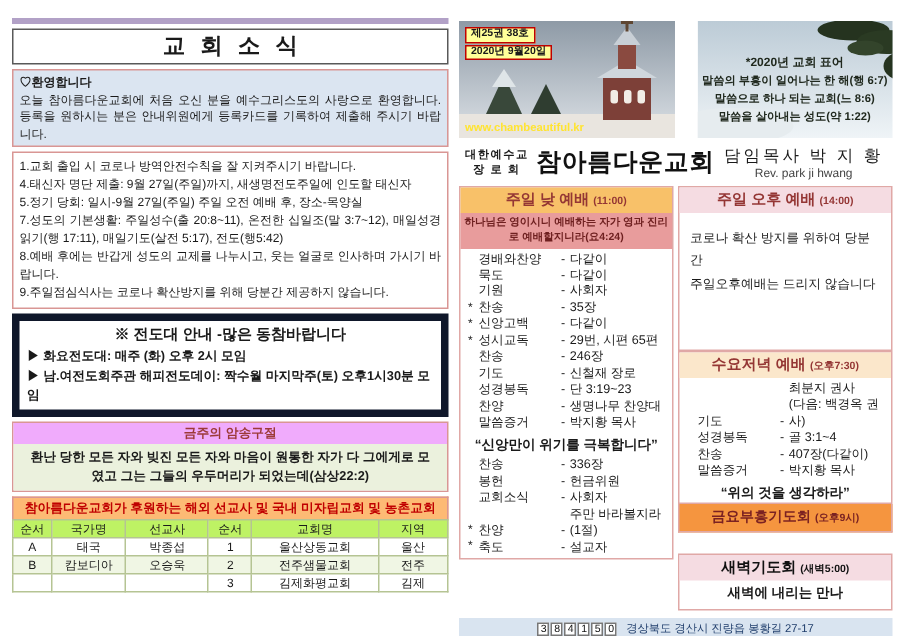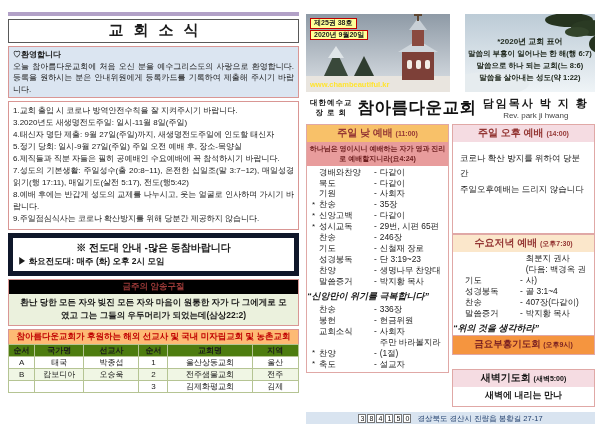--- a/index.html
+++ b/index.html
@@ -14,26 +14,26 @@
   .news-title-box { border:1.5px solid #595959; text-align:center; font-weight:bold;
     font-size:15px; letter-spacing:10px; text-indent:10px; padding:1px 0 2px; }
   .welcome-box { background:#dbe5f1; border:1px solid #d99694; margin-top:3px;
     padding:2px 4px; font-size:8px; line-height:1.45; text-align:justify; }
   .welcome-heading { font-weight:bold; display:block; }
   .notices-box { border:1px solid #d99694; margin-top:3px; padding:3px 4px 4px; font-size:8px; line-height:1.5; }
   .notice-item { white-space:pre-line; text-align:justify; }
   .jeondo-box { border:5px solid #0f172a; margin-top:3px; padding:2px 5px 3px; font-size:8.5px; font-weight:bold; line-height:1.5; }
   .jeondo-title { text-align:center; font-size:10px; }
   .verse-box { margin-top:3px; border:1px solid #d99694; }
-  .verse-title { background:#000000; color:#9c3a38; font-weight:bold; text-align:center; font-size:8.5px; padding:1px 0; }
+  .verse-title { background:#f0abfc; color:#9c3a38; font-weight:bold; text-align:center; font-size:8.5px; padding:1px 0; }
   .verse-body { background:#ebf1dd; font-size:8.5px; font-weight:bold; text-align:center; padding:2px 8px 3px; line-height:1.55; }
   .support-title { margin-top:3px; background:#fdba74; color:#c00000; font-weight:bold; text-align:center;
     font-size:8.5px; border:1px solid #d99694; border-bottom:none; padding:1px 0; }
   .support-table { width:100%; border-collapse:collapse; font-size:8px; table-layout:fixed; }
-  .support-table th { background:#4d7c0f; border:1px solid #b5c493; font-weight:bold; padding:0 1px; height:12px; }
+  .support-table th { background:#bef264; border:1px solid #b5c493; font-weight:normal; padding:0 1px; height:12px; }
   .support-table td { border:1px solid #b5c493; text-align:center; padding:0 1px; height:11px; }
   .support-table tbody tr:nth-child(odd) { background:#ffffff; }
   .support-table tbody tr:nth-child(even) { background:#f0f6e4; }
   
   .right-page { position:absolute; left:306px; top:14px; width:289px; }
   .photos { display:flex; gap:2px; }
   .photo { position:relative; height:78px; overflow:hidden; }
   .photo.mid { width:172px; }
   .photo.rgt { width:143px; }
   .photo svg { display:block; }
@@ -41,37 +41,37 @@
   .issue-badge .bline { background:#ffff99; border:1px solid #c00000; padding:0 3px 1px; margin-bottom:1px; display:inline-block; }
   .issue-badge .bline + .bline { display:block; }
   .photo-url { position:absolute; bottom:3px; left:4px; color:#ffe431; font-size:7.5px; font-weight:bold; }
   .motto { position:absolute; top:22px; left:2px; right:2px; text-align:center;
     font-size:7.5px; font-weight:bold; color:#20291e; line-height:1.55; }
   .motto-title { font-size:8px; }
   .masthead { display:flex; align-items:center; margin-top:3px; height:26px; }
   .denom { font-size:7.5px; font-weight:bold; line-height:1.3; text-align:center; margin:0 5px 0 4px; letter-spacing:1px; }
   .church-name { font-size:16.5px; font-weight:bold; letter-spacing:0.5px; color:#111; }
   .pastor { flex:1; text-align:center; }
-  .pastor-kr { font-size:11px; font-weight:bold; letter-spacing:2px; }
+  .pastor-kr { font-size:11px; font-weight:normal; letter-spacing:2px; }
   .pastor-en { font-size:8px; color:#444; }
   .service-cols { display:flex; gap:3px; margin-top:3px; align-items:flex-start; }
   .col { width:143px; }
   .sec { border:1px solid #e0a8a6; background:#fff; }
   .svc-header { text-align:center; font-weight:bold; padding:1px 0 2px; font-size:10px; }
   .svc-time { font-size:7px; font-weight:bold; }
   .sunday .svc-header { background:#f8c169; color:#943634; }
   .svc-verse { background:#e89c9c; color:#6f2020; font-size:7px; font-weight:bold; text-align:center; padding:2px 2px; line-height:1.4; }
   .presider { text-align:right; font-size:8px; padding:4px 8px 1px; }
   .order { padding:1px 3px 2px 5px; font-size:8.4px; }
   .order-row { display:flex; line-height:1.3; align-items:flex-end; }
   .star { width:7px; flex:none; font-size:8px; }
   .olabel { display:inline-block; width:52px; flex:none; text-align:justify; text-align-last:justify; -moz-text-align-last:justify; }
   .dash { margin:0 3px; flex:none; }
   .oval { white-space:pre-line; }
-  .sermon { text-align:left; font-weight:bold; font-size:9px; line-height:1.6;font-style:italic; }
+  .sermon { text-align:center; font-weight:bold; font-size:9px; line-height:1.6; }
   .footnote { text-align:center; font-size:8px; padding:2px 0 3px; }
   .sec-afternoon { height:110px; }
   .sec-afternoon .svc-header { background:#f5dce2; color:#943634; }
   .afternoon-body { font-size:8.5px; padding:9px 7px; line-height:1.8; white-space:pre-line; }
   .sec-wed .svc-header { background:#fbe7cb; color:#943634; }
   .friday-bar { background:#f5953f; color:#7b2222; text-align:center; font-weight:bold;
     font-size:9.5px; padding:2px 0 3px; border:1px solid #e0a8a6; border-top:none; }
   .sec-dawn { margin-top:14px; }
   .sec-dawn .svc-header { background:#f5dce2; color:#111; }
   .dawn-body { text-align:center; font-weight:bold; font-size:9px; padding:2px 0 4px; }
@@ -91,42 +91,41 @@
   <div class="welcome-box">
     <span class="welcome-heading">♡환영합니다</span>
     <span>오늘 참아름다운교회에 처음 오신 분을 예수그리스도의 사랑으로 환영합니다. 등록을 원하시는 분은 안내위원에게 등록카드를 기록하여 제출해 주시기 바랍니다.</span>
   </div>
 
   <div class="notices-box">
 
       <div class="notice-item">1.교회 출입 시 코로나 방역안전수칙을 잘 지켜주시기 바랍니다.</div>
 
 
-      <div class="notice-item">3.2020년도 새생명전도주일: 일시-11월 8일(주일)</div>
 
       <div class="notice-item">4.태신자 명단 제출: 9월 27일(주일)까지, 새생명전도주일에 인도할 태신자</div>
 
       <div class="notice-item">5.정기 당회: 일시-9월 27일(주일) 주일 오전 예배 후, 장소-목양실</div>
 
-      <div class="notice-item">6.제직들과 직분 자들은 필히 공예배인 수요예배에 꼭 참석하시기 바랍니다.</div>
 
       <div class="notice-item">7.성도의 기본생활: 주일성수(출 20:8~11), 온전한 십일조(말 3:7~12), 매일성경읽기(행 17:11), 매일기도(살전 5:17), 전도(행5:42)</div>
 
       <div class="notice-item">8.예배 후에는 반갑게 성도의 교제를 나누시고, 웃는 얼굴로 인사하며 가시기 바랍니다.</div>
 
       <div class="notice-item">9.주일점심식사는 코로나 확산방지를 위해 당분간 제공하지 않습니다.</div>
 
   </div>
 
   <div class="jeondo-box">
     <div class="jeondo-title">※ 전도대 안내 -많은 동참바랍니다</div>
     <div>
 
         <div class="jeondo-item">▶ 화요전도대: 매주 (화) 오후 2시 모임</div>
 
+        <div class="jeondo-item">▶ 남.여전도회주관 해피전도데이: 짝수월 마지막주(토) 오후1시30분 모임</div>
 
     </div>
   </div>
 
   <div class="verse-box">
     <div class="verse-title">금주의 암송구절</div>
     <div class="verse-body">환난 당한 모든 자와 빚진 모든 자와 마음이 원통한 자가 다 그에게로 모였고 그는 그들의 우두머리가 되었는데(삼상22:2)</div>
   </div>
 
   <div class="support-title">참아름다운교회가 후원하는 해외 선교사 및 국내 미자립교회 및 농촌교회</div>

